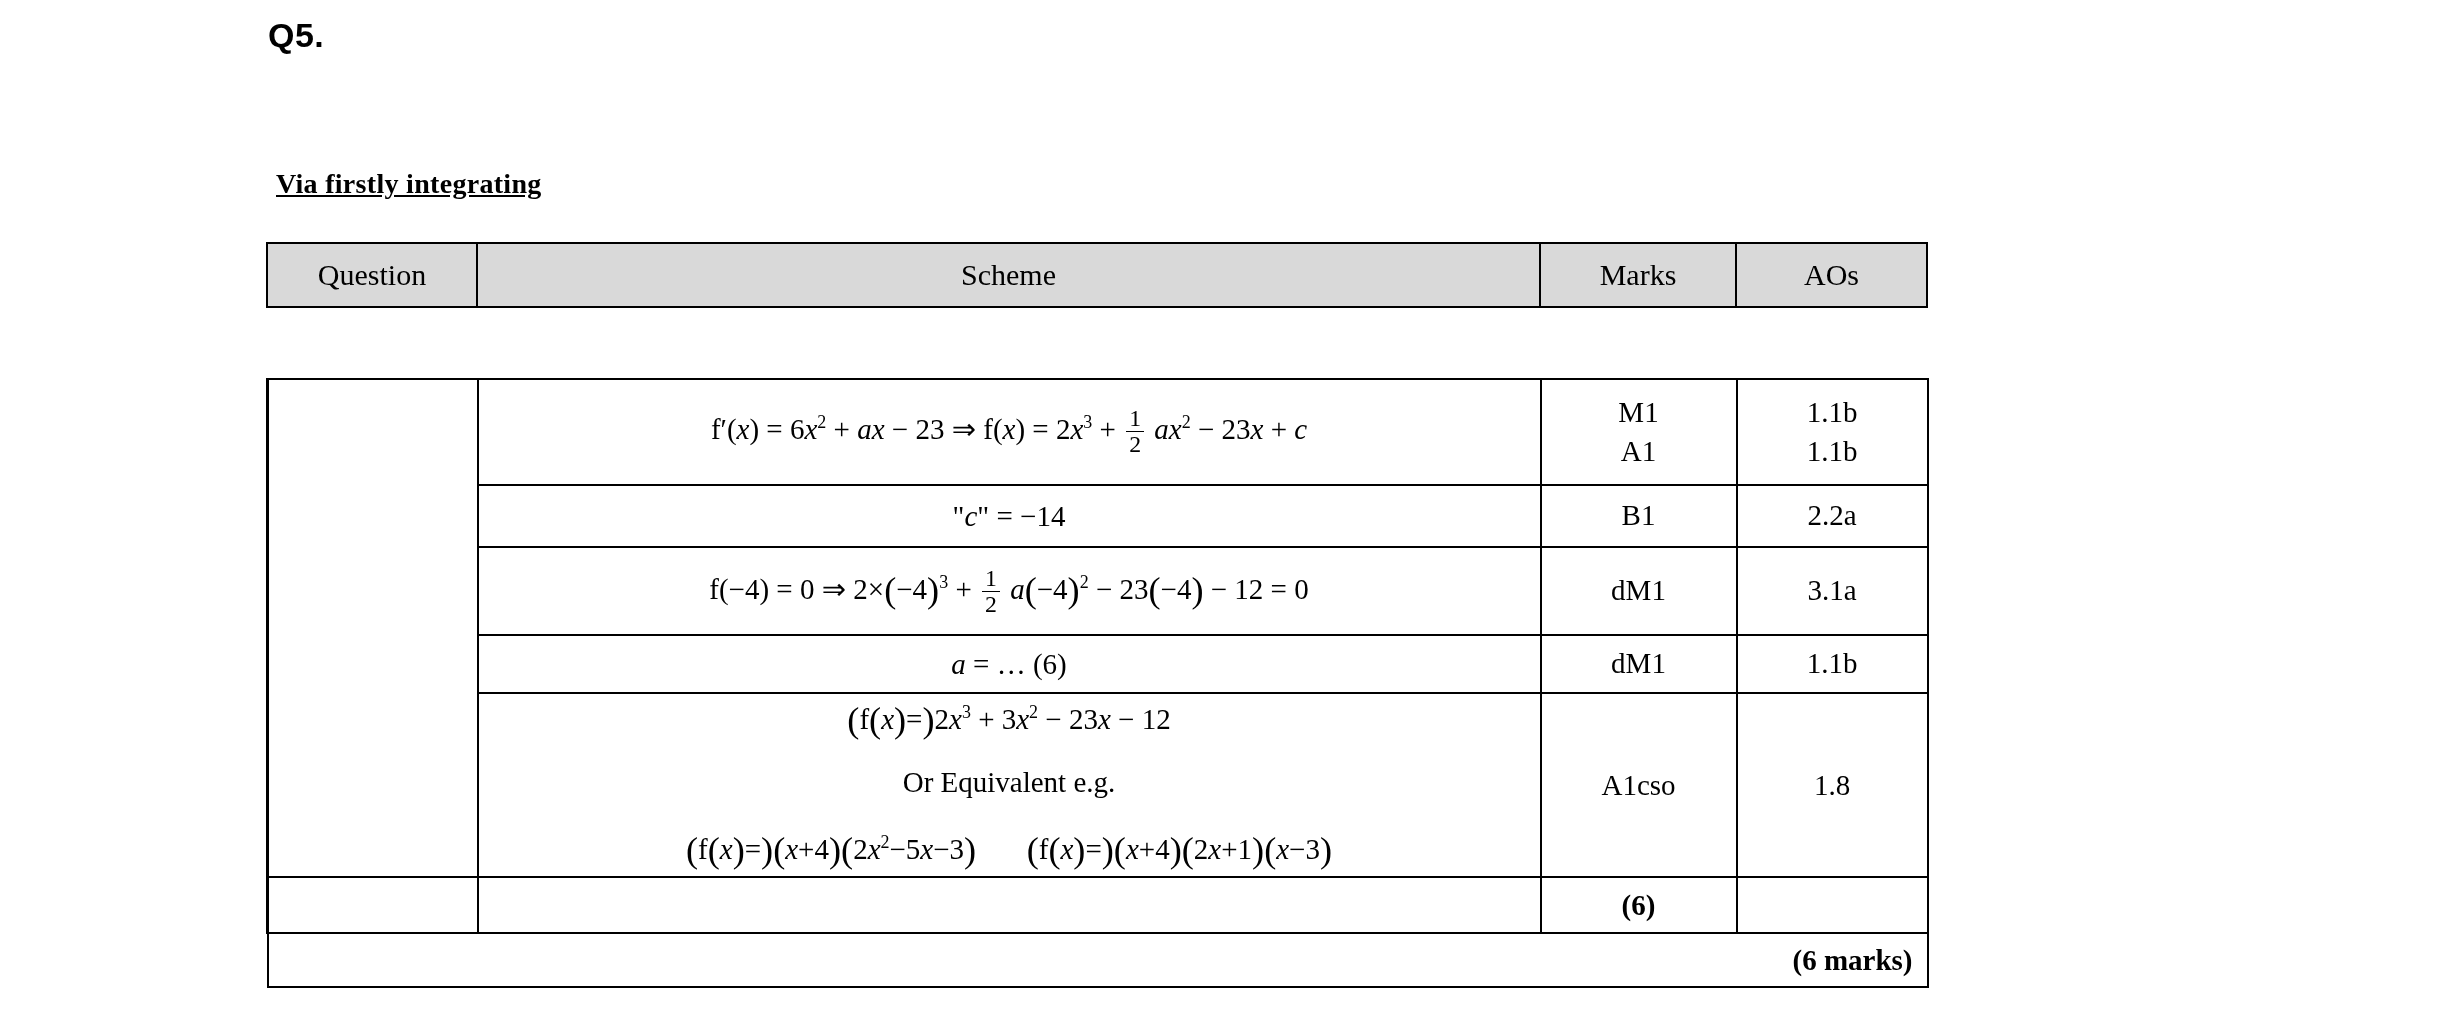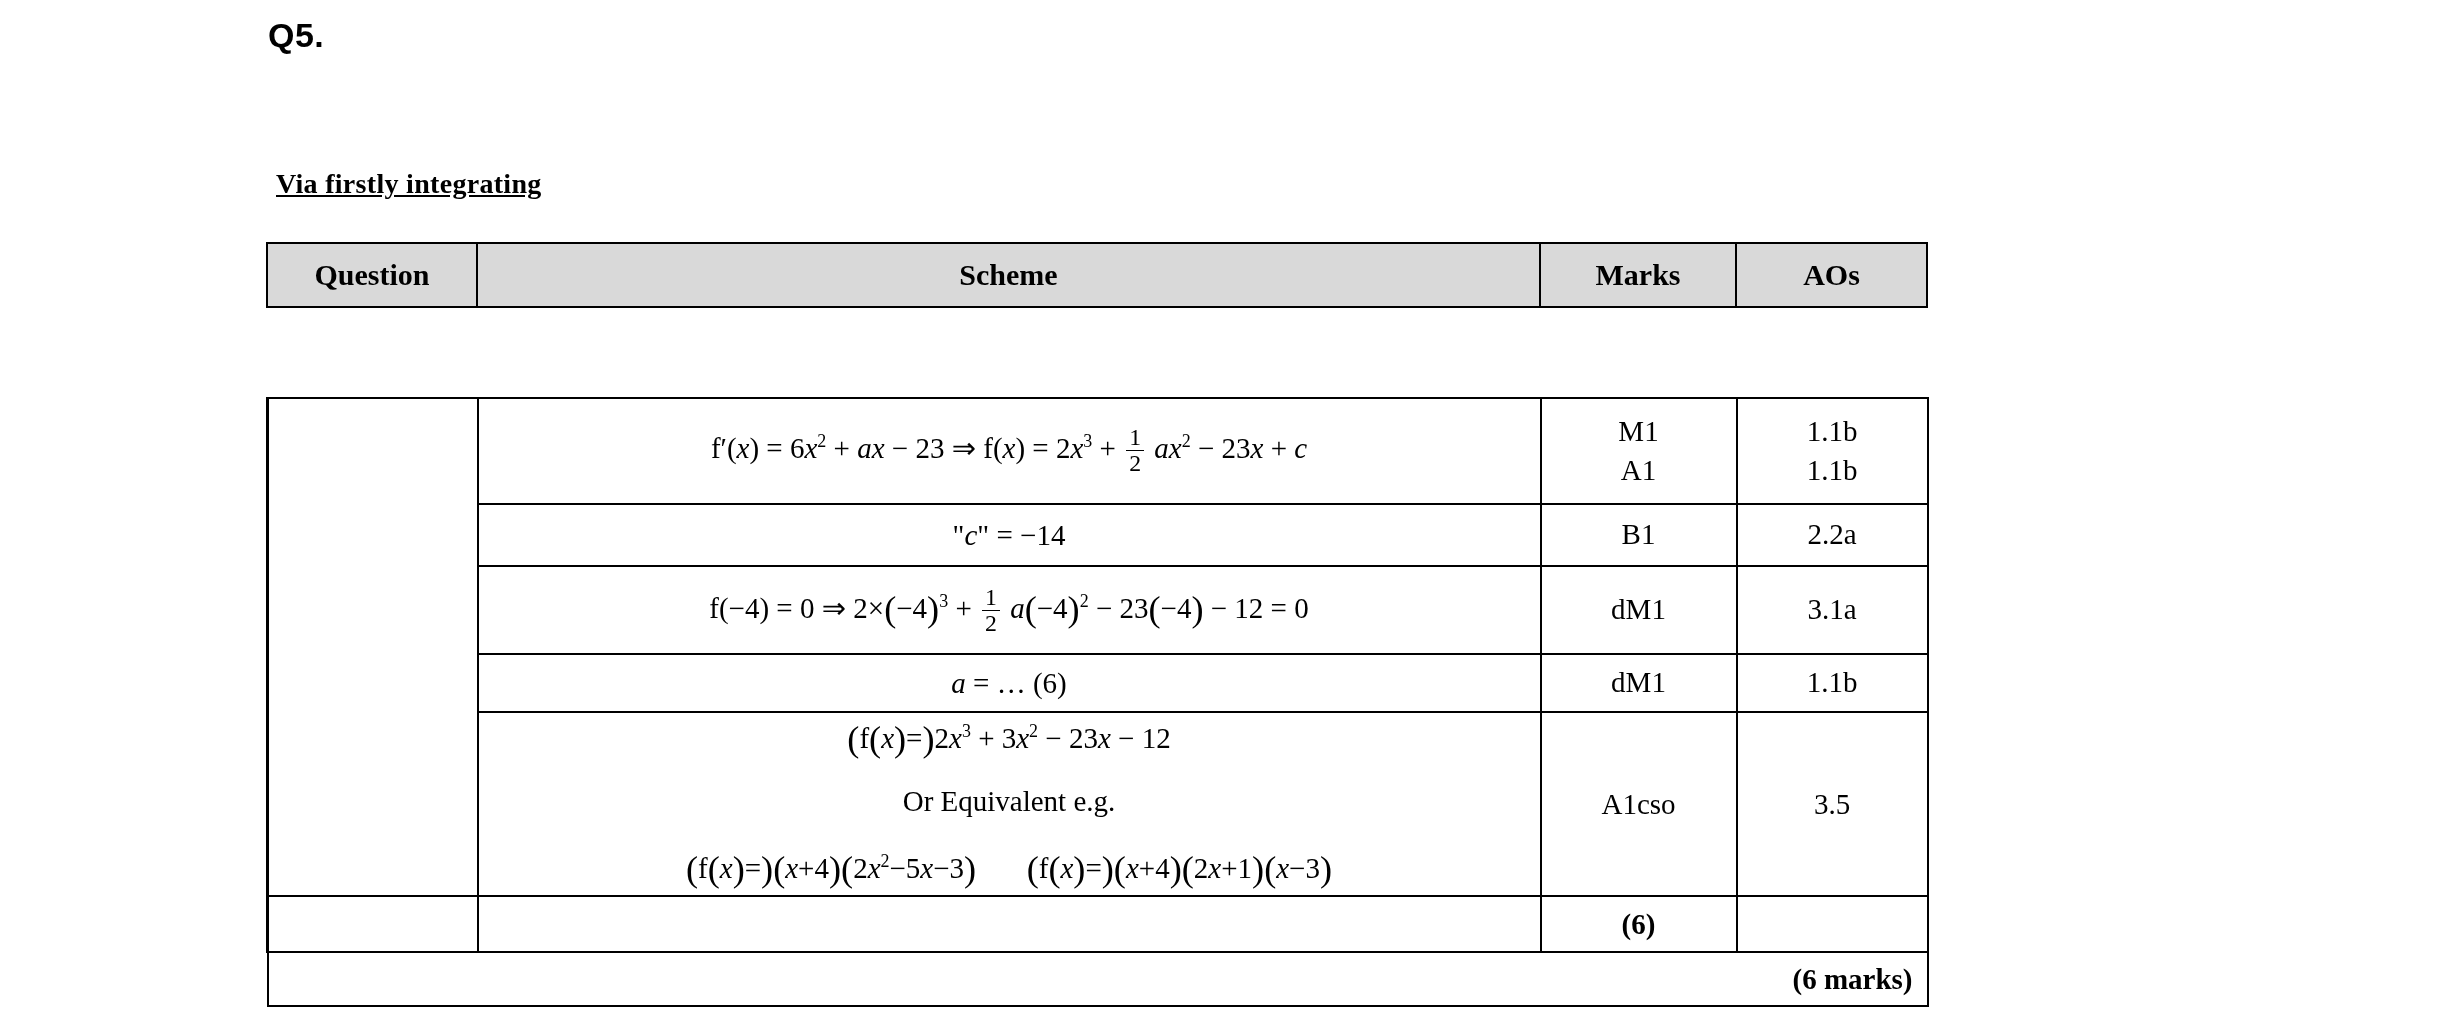--- a/index.html
+++ b/index.html
@@ -47,36 +47,36 @@
     width: 1660px;
     border-collapse: collapse;
     table-layout: fixed;
   }
   .hdr-table td {
     border: 2px solid #000000;
     background: #d9d9d9;
     text-align: center;
     vertical-align: middle;
     font-family: "Liberation Serif", serif;
-    font-weight: bold;
+    font-weight: normal;
     font-size: 30px;
     height: 62px;
     padding: 0;
     margin-top: 6px;
   }
   .col-question { width: 210px; }
   .col-scheme   { width: 1063px; }
   .col-marks    { width: 196px; }
   .col-aos      { width: 191px; }
 
   
   .main-table {
     position: absolute;
     left: 266px;
-    top: 397px;
+    top: 378px;
     width: 1660px;
     border-collapse: collapse;
     table-layout: fixed;
   }
   .main-table td {
     border: 2px solid #000000;
     padding: 0;
     vertical-align: middle;
     text-align: center;
     background: #ffffff;
@@ -213,21 +213,21 @@
             <span class="bigparen">(</span><span class="mup">f</span><span class="bigparen">(</span><span class="mi">x</span><span class="bigparen">)</span>=<span class="bigparen">)</span>2<span class="mi">x</span><sup>3</sup> + 3<span class="mi">x</span><sup>2</sup> − 23<span class="mi">x</span> − 12
           </span>
           <span class="lineblock" style="margin-top:14px">Or Equivalent e.g.</span>
           <span class="lineblock" style="margin-top:21px">
             <span class="bigparen">(</span><span class="mup">f</span><span class="bigparen">(</span><span class="mi">x</span><span class="bigparen">)</span>=<span class="bigparen">)(</span><span class="mi">x</span>+4<span class="bigparen">)(</span>2<span class="mi">x</span><sup>2</sup>−5<span class="mi">x</span>−3<span class="bigparen">)</span>
             <span class="spacer-wide"></span>
             <span class="bigparen">(</span><span class="mup">f</span><span class="bigparen">(</span><span class="mi">x</span><span class="bigparen">)</span>=<span class="bigparen">)(</span><span class="mi">x</span>+4<span class="bigparen">)(</span>2<span class="mi">x</span>+1<span class="bigparen">)(</span><span class="mi">x</span>−3<span class="bigparen">)</span>
           </span>
         </td>
         <td class="marks-cell">A1cso</td>
-        <td class="aos-cell">3.5</td>
+        <td class="aos-cell">1.8</td>
       </tr>
 
       <tr class="totalrow">
         <td class="qcol"></td>
         <td></td>
         <td class="bold-cell" style="font-size:29px">(6)</td>
         <td></td>
       </tr>
 
       <tr class="marksrow">

